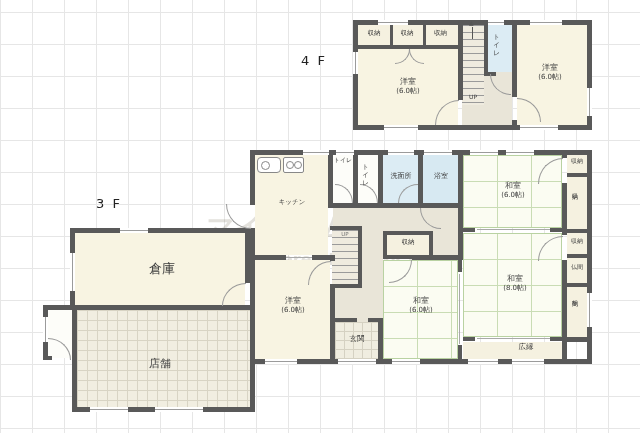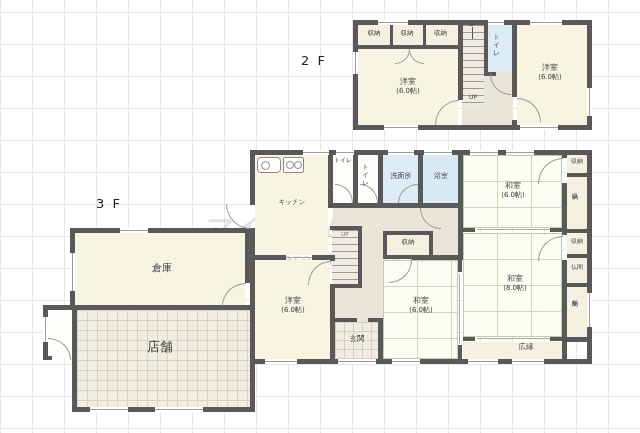--- a/index.html
+++ b/index.html
@@ -36,21 +36,21 @@
 </style>
 </head>
 <body>
 
 <div id="plan">
 
   <div class="wm" style="left:198px;top:209px;width:275px;font-size:27px;letter-spacing:1px">マイホームクラウド</div>
   <div class="wm" style="left:243px;top:250px;width:215px;font-size:16px">Powered by WebCAD.JP</div>
 
   <div class="flab" style="left:96px;top:196px">3 F</div>
-  <div class="flab" style="left:301px;top:53px">2 F</div>
+  <div class="flab" style="left:301px;top:53px">4 F</div>
 
   <div class="abs cream" style="left:358px;top:25px;width:100px;height:100px"></div>
   <div class="abs cream2" style="left:358px;top:25px;width:100px;height:20px"></div>
   <div class="abs hall" style="left:462px;top:72px;width:50px;height:53px"></div>
   <div class="abs stairs" style="left:462px;top:25px;width:22px;height:80px"></div>
   <div class="abs blue" style="left:488px;top:25px;width:24px;height:47px"></div>
   <div class="abs cream" style="left:517px;top:25px;width:70px;height:100px"></div>
 
   <div class="w" style="left:353px;top:20px;width:239px;height:5px"></div>
   <div class="w" style="left:353px;top:125px;width:239px;height:5px"></div>
@@ -105,22 +105,22 @@
   <div class="w" style="left:245px;top:228px;width:5px;height:55px"></div>
   <div class="w" style="left:250px;top:359px;width:5px;height:53px"></div>
   <div class="wh" style="left:120px;top:228px;width:28px"></div>
   <div class="wh" style="left:90px;top:407px;width:38px"></div>
   <div class="wh" style="left:155px;top:407px;width:48px"></div>
   <div class="wv" style="left:70px;top:253px;height:38px"></div>
   <div class="wv" style="left:43px;top:317px;height:25px"></div>
   <div class="wv" style="left:250px;top:313px;height:28px"></div>
   <div class="arc arc-tl" style="left:222px;top:283px;width:23px;height:22px"></div>
   <div class="arc arc-tr" style="left:48px;top:338px;width:22px;height:21px"></div>
-  <div class="lbl" style="left:140px;top:262px;width:44px;font-size:10px">倉庫</div>
-  <div class="lbl" style="left:138px;top:340px;width:44px;font-size:13px">店舗</div>
+  <div class="lbl" style="left:140px;top:262px;width:44px;font-size:13px">倉庫</div>
+  <div class="lbl" style="left:138px;top:358px;width:44px;font-size:11px">店舗</div>
 
   <div class="abs cream" style="left:255px;top:155px;width:73px;height:100px"></div>
   <div class="abs white" style="left:333px;top:155px;width:20px;height:48px"></div>
   <div class="abs white" style="left:358px;top:155px;width:20px;height:48px"></div>
   <div class="abs blue" style="left:383px;top:155px;width:35px;height:48px"></div>
   <div class="abs blue2" style="left:423px;top:155px;width:35px;height:48px"></div>
   <div class="abs hall" style="left:333px;top:203px;width:125px;height:52px"></div>
   <div class="abs hall" style="left:335px;top:255px;width:48px;height:67px"></div>
   <div class="abs cream2" style="left:387px;top:235px;width:42px;height:20px"></div>
   <div class="abs stairs" style="left:332px;top:230px;width:26px;height:54px"></div>

